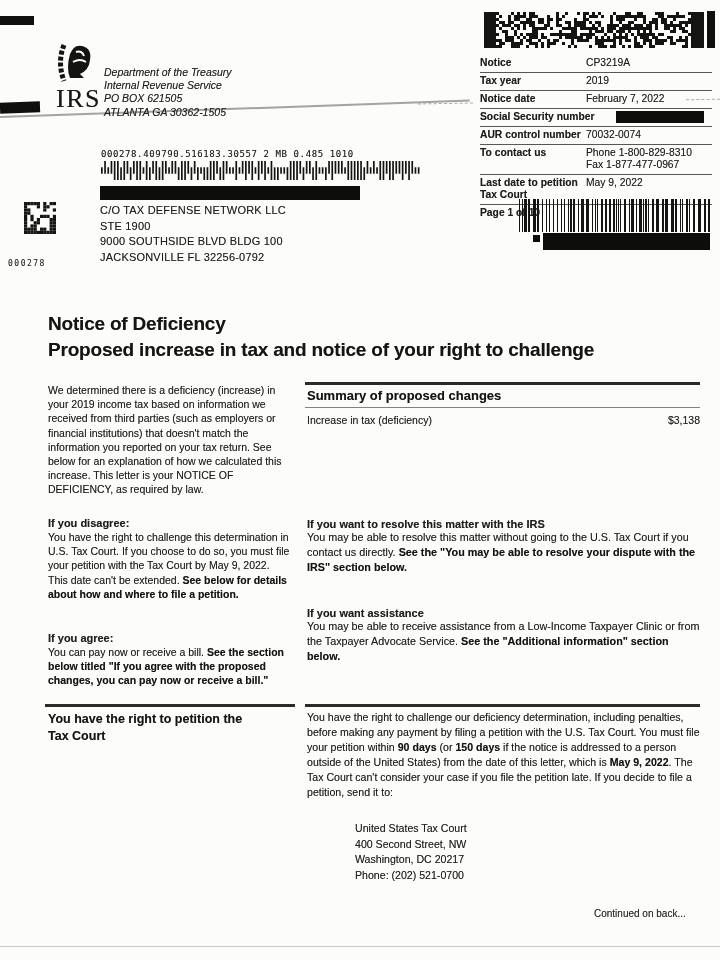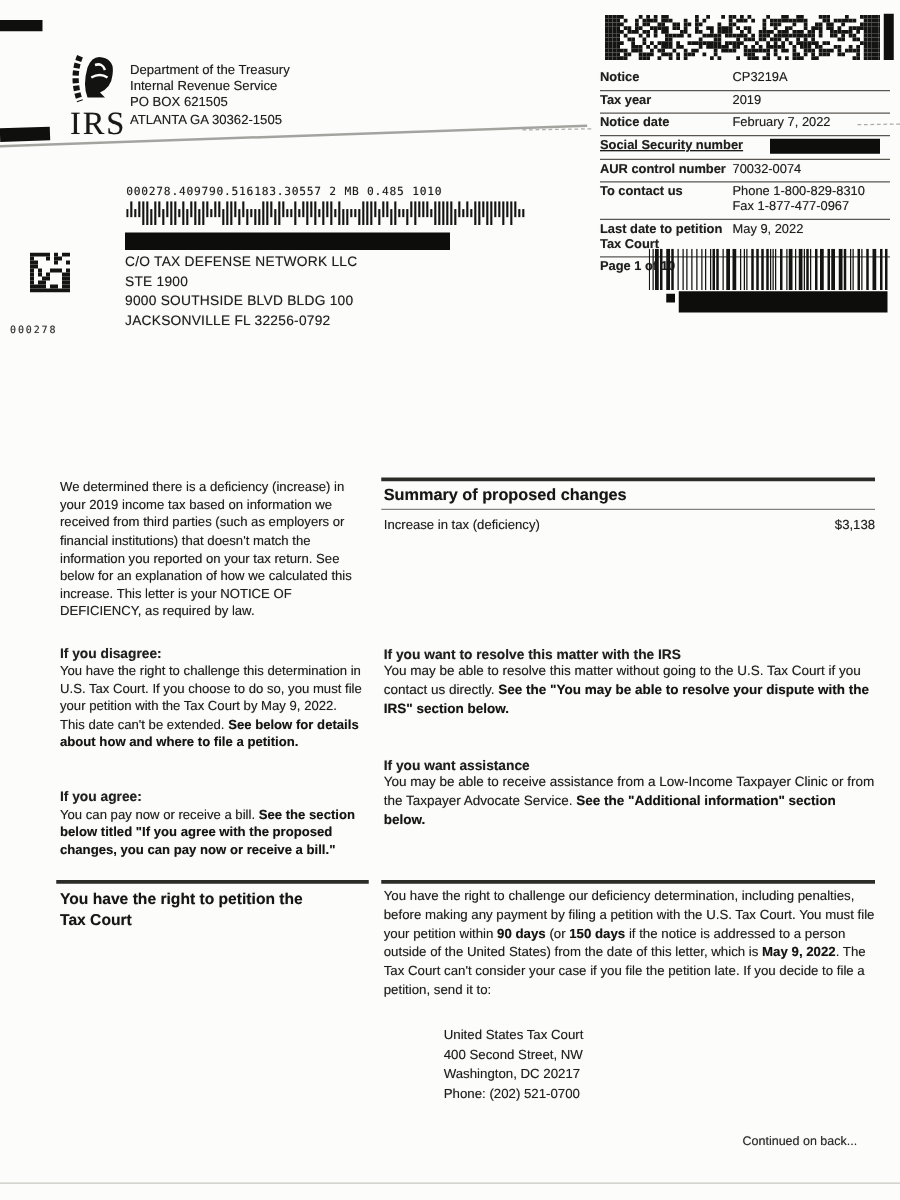--- a/index.html
+++ b/index.html
@@ -3,21 +3,21 @@
 <meta charset="utf-8">
 <style>
   html,body{margin:0;padding:0;background:#e8e8e6;}
   .paper{position:relative;width:720px;height:960px;background:#fcfcfa;overflow:hidden;
          font-family:"Liberation Sans",sans-serif;color:#1e1e1c;
          text-shadow:0 0 .6px rgba(40,40,40,.5);}
   .abs{position:absolute;}
 
   
   .logo-text{left:44px;top:84px;font-family:"Liberation Serif",serif;font-size:26px;letter-spacing:1.5px;color:#181816;margin-left:12px;}
-  .sender{left:104px;top:50px;font-size:10.5px;line-height:13.2px;}
+  .sender{left:104px;top:66px;font-size:10.5px;line-height:13.2px;font-style:italic;}
 
   
   .ntable{left:480px;top:55px;width:232px;font-size:10.3px;line-height:12px;}
   .ntable .row{display:flex;border-top:1px solid #5a5753;padding:2px 0 3px 0;}
   .ntable .row:first-child{border-top:none;}
   .ntable .lab{width:106px;font-weight:bold;}
   .ntable .val{flex:1;}
   .redact{background:#0d0d0c;}
 
   
@@ -593,21 +593,21 @@
     </div>
     <div class="row">
       <span class="lab">Tax year</span>
       <span class="val">2019</span>
     </div>
     <div class="row">
       <span class="lab">Notice date</span>
       <span class="val">February 7, 2022</span>
     </div>
     <div class="row">
-      <span class="lab" style="width:136px;text-decoration:underline;">Social Security number</span>
+      <span class="lab" style="width:136px;">Social Security number</span>
       <span class="val"><span class="redact" style="display:inline-block;width:88px;height:12px;vertical-align:middle;"></span></span>
     </div>
     <div class="row">
       <span class="lab">AUR control number</span>
       <span class="val">70032-0074</span>
     </div>
     <div class="row">
       <span class="lab">To contact us</span>
       <span class="val">
         <div>Phone 1-800-829-8310</div>
@@ -844,20 +844,24 @@
         <rect x="9.600000000000001" y="28.8" width="3.2" height="3.2"></rect>
         <rect x="12.8" y="28.8" width="3.2" height="3.2"></rect>
         <rect x="16" y="28.8" width="3.2" height="3.2"></rect>
         <rect x="19.200000000000003" y="28.8" width="3.2" height="3.2"></rect>
         <rect x="22.400000000000002" y="28.8" width="3.2" height="3.2"></rect>
         <rect x="25.6" y="28.8" width="3.2" height="3.2"></rect>
         <rect x="28.8" y="28.8" width="3.2" height="3.2"></rect>
       </svg></div>
   <div class="abs sortcode">000278</div>
 
+  <div class="abs title">
+    <div>Notice of Deficiency</div>
+    <div>Proposed increase in tax and notice of your right to challenge</div>
+  </div>
 
   <div class="abs lcol" style="top:383px;">We determined there is a deficiency (increase) in your 2019 income tax based on information we received from third parties (such as employers or financial institutions) that doesn't match the information you reported on your tax return.  See below for an explanation of how we calculated this increase.  This letter is your NOTICE OF DEFICIENCY, as required by law.</div>
   <div class="abs lcol shead" style="top:516px;">If you disagree:</div>
   <div class="abs lcol" style="top:530px;"><span>You have the right to challenge this determination in U.S. Tax Court. If you choose to do so, you must file your petition with the Tax Court by May 9, 2022. This date can't be extended. </span><b>See below for details about how and where to file a petition.</b></div>
   <div class="abs lcol shead" style="top:631px;">If you agree:</div>
   <div class="abs lcol" style="top:645px;"><span>You can pay now or receive a bill. </span><b>See the section below titled "If you agree with the proposed changes, you can pay now or receive a bill."</b></div>
 
   <div class="abs rule-thick" style="left:305px;top:382px;width:395px;"></div>
   <div class="abs sum-head" style="left:307px;top:388px;">Summary of proposed changes</div>
   <div class="abs rule-thin" style="left:305px;top:407px;width:395px;"></div>

